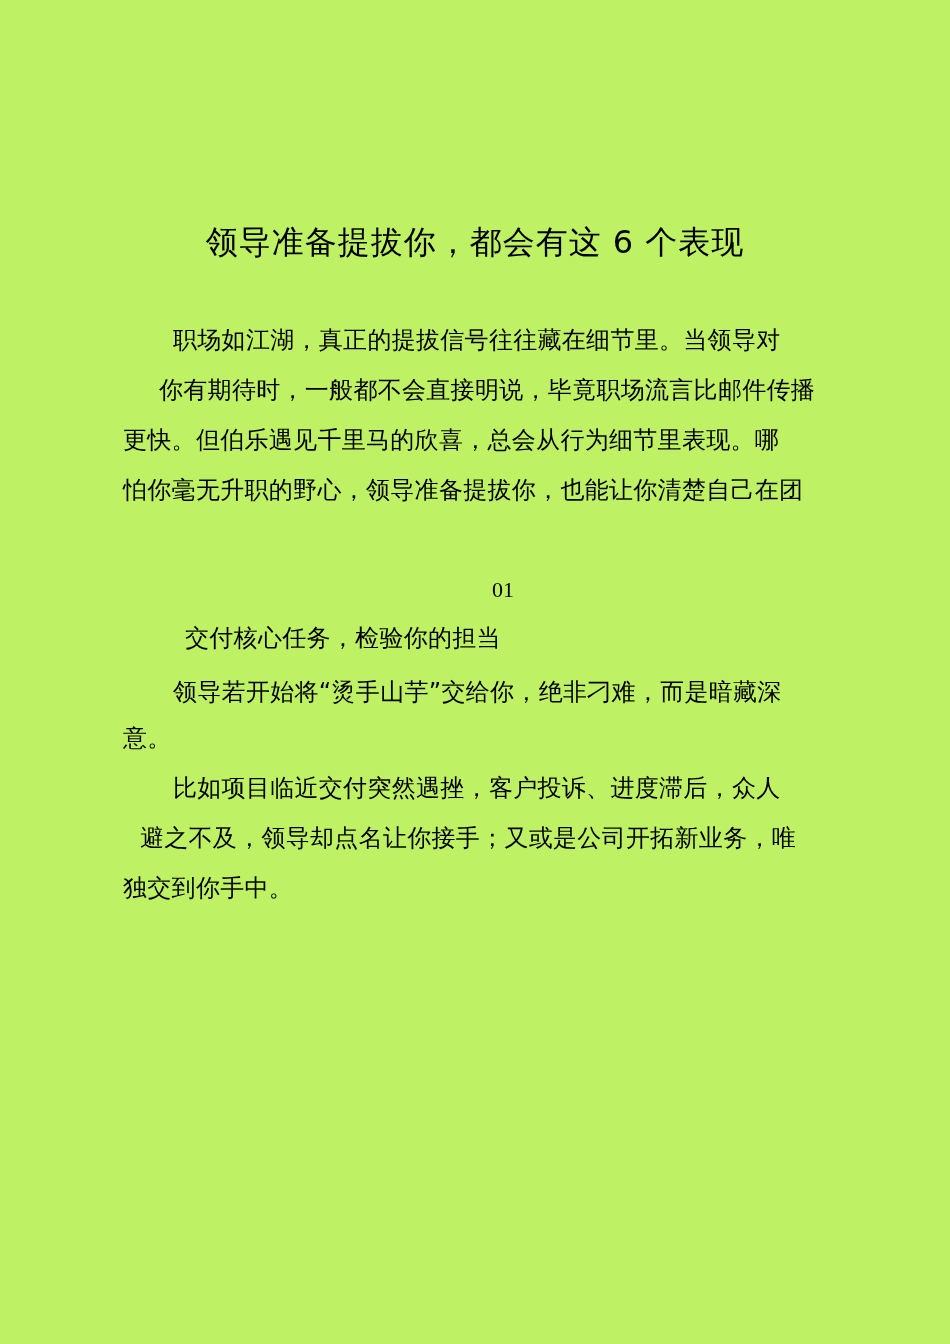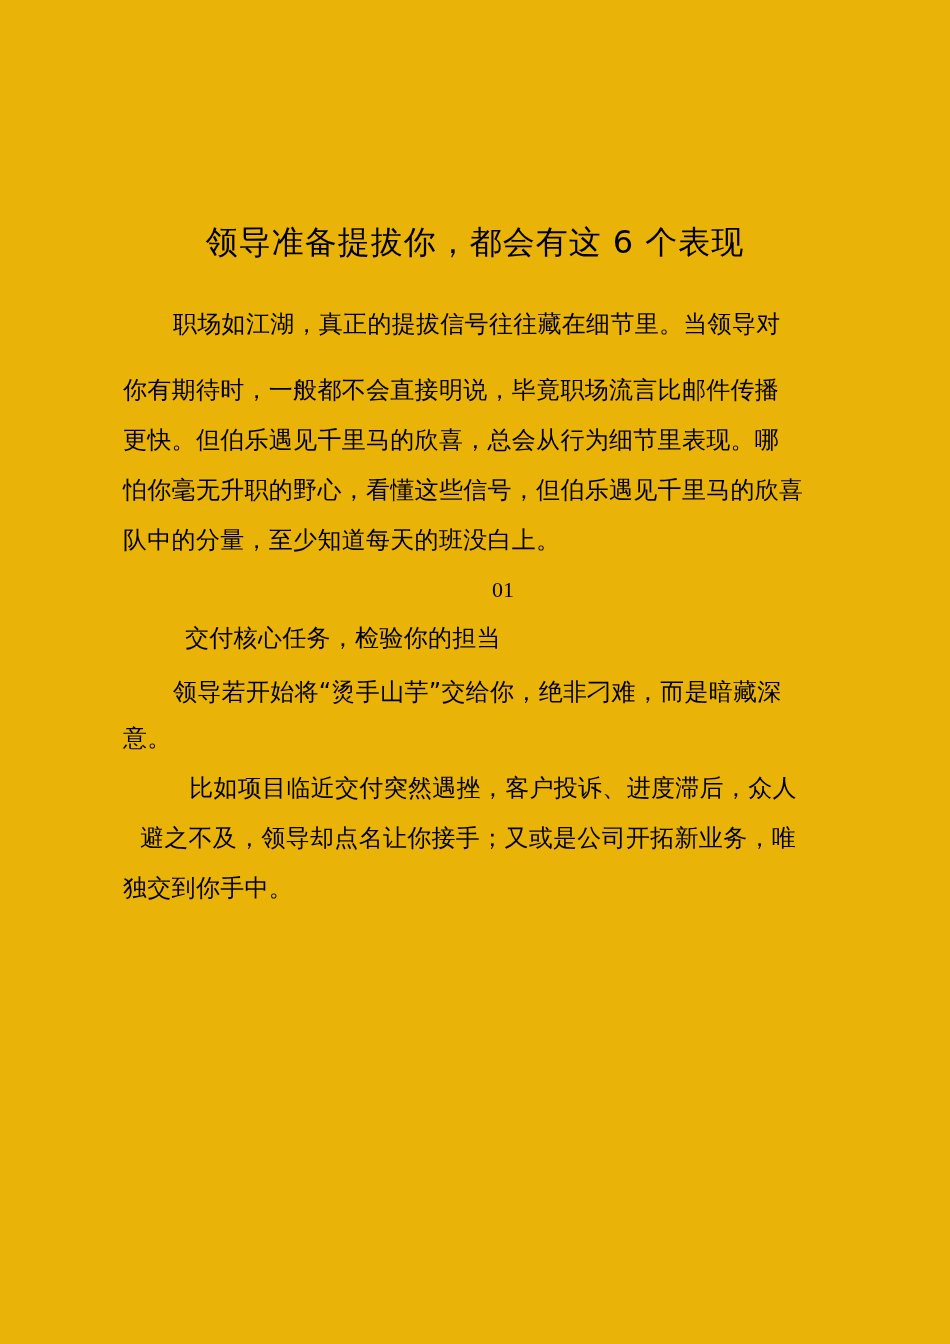--- a/index.html
+++ b/index.html
@@ -14,21 +14,21 @@
       overflow: hidden;
       font-family: "DejaVu Sans", "Liberation Sans", sans-serif;
       color: #000000;
     }
     .page {
       position: absolute;
       left: 0;
       top: 0;
       width: 950px;
       height: 1344px;
-      background: #eab308;
+      background: #bef264;
     }
     .title {
       position: absolute;
       left: 0;
       top: 218px;
       width: 950px;
       text-align: center;
       font-size: 32px;
       line-height: 48px;
       letter-spacing: 1px;
@@ -53,30 +53,29 @@
       font-size: 22px;
       line-height: 36px;
     }
   </style>
 </head>
 <body>
 
 <div class="page">
   <div class="title">领导准备提拔你，都会有这 6 个表现</div>
 
-  <div class="line indent" style="top:306px;">职场如江湖，真正的提拔信号往往藏在细节里。当领导对</div>
-  <div class="line" style="top:372px;">你有期待时，一般都不会直接明说，毕竟职场流言比邮件传播</div>
+  <div class="line indent" style="top:322px;">职场如江湖，真正的提拔信号往往藏在细节里。当领导对</div>
+  <div class="line" style="top:372px;margin-left:36px;">你有期待时，一般都不会直接明说，毕竟职场流言比邮件传播</div>
   <div class="line" style="top:422px;">更快。但伯乐遇见千里马的欣喜，总会从行为细节里表现。哪</div>
-  <div class="line" style="top:472px;">怕你毫无升职的野心，看懂这些信号，但伯乐遇见千里马的欣喜</div>
-  <div class="line" style="top:522px;">队中的分量，至少知道每天的班没白上。</div>
+  <div class="line" style="top:472px;">怕你毫无升职的野心，领导准备提拔你，也能让你清楚自己在团</div>
 
   <div class="number" style="top:572px;">01</div>
 
   <div class="line indent" style="top:620px;margin-left:12px;">交付核心任务，检验你的担当</div>
 
   <div class="line indent" style="top:658px;margin-top:16px;">领导若开始将“烫手山芋”交给你，绝非刁难，而是暗藏深</div>
   <div class="line" style="top:720px;">意。</div>
 
-  <div class="line indent" style="top:770px;text-align:center;">比如项目临近交付突然遇挫，客户投诉、进度滞后，众人</div>
+  <div class="line indent" style="top:770px;">比如项目临近交付突然遇挫，客户投诉、进度滞后，众人</div>
   <div class="line" style="top:820px;text-align:center;">避之不及，领导却点名让你接手；又或是公司开拓新业务，唯</div>
   <div class="line" style="top:870px;">独交到你手中。</div>
 
 </div>
 
 </body></html>

